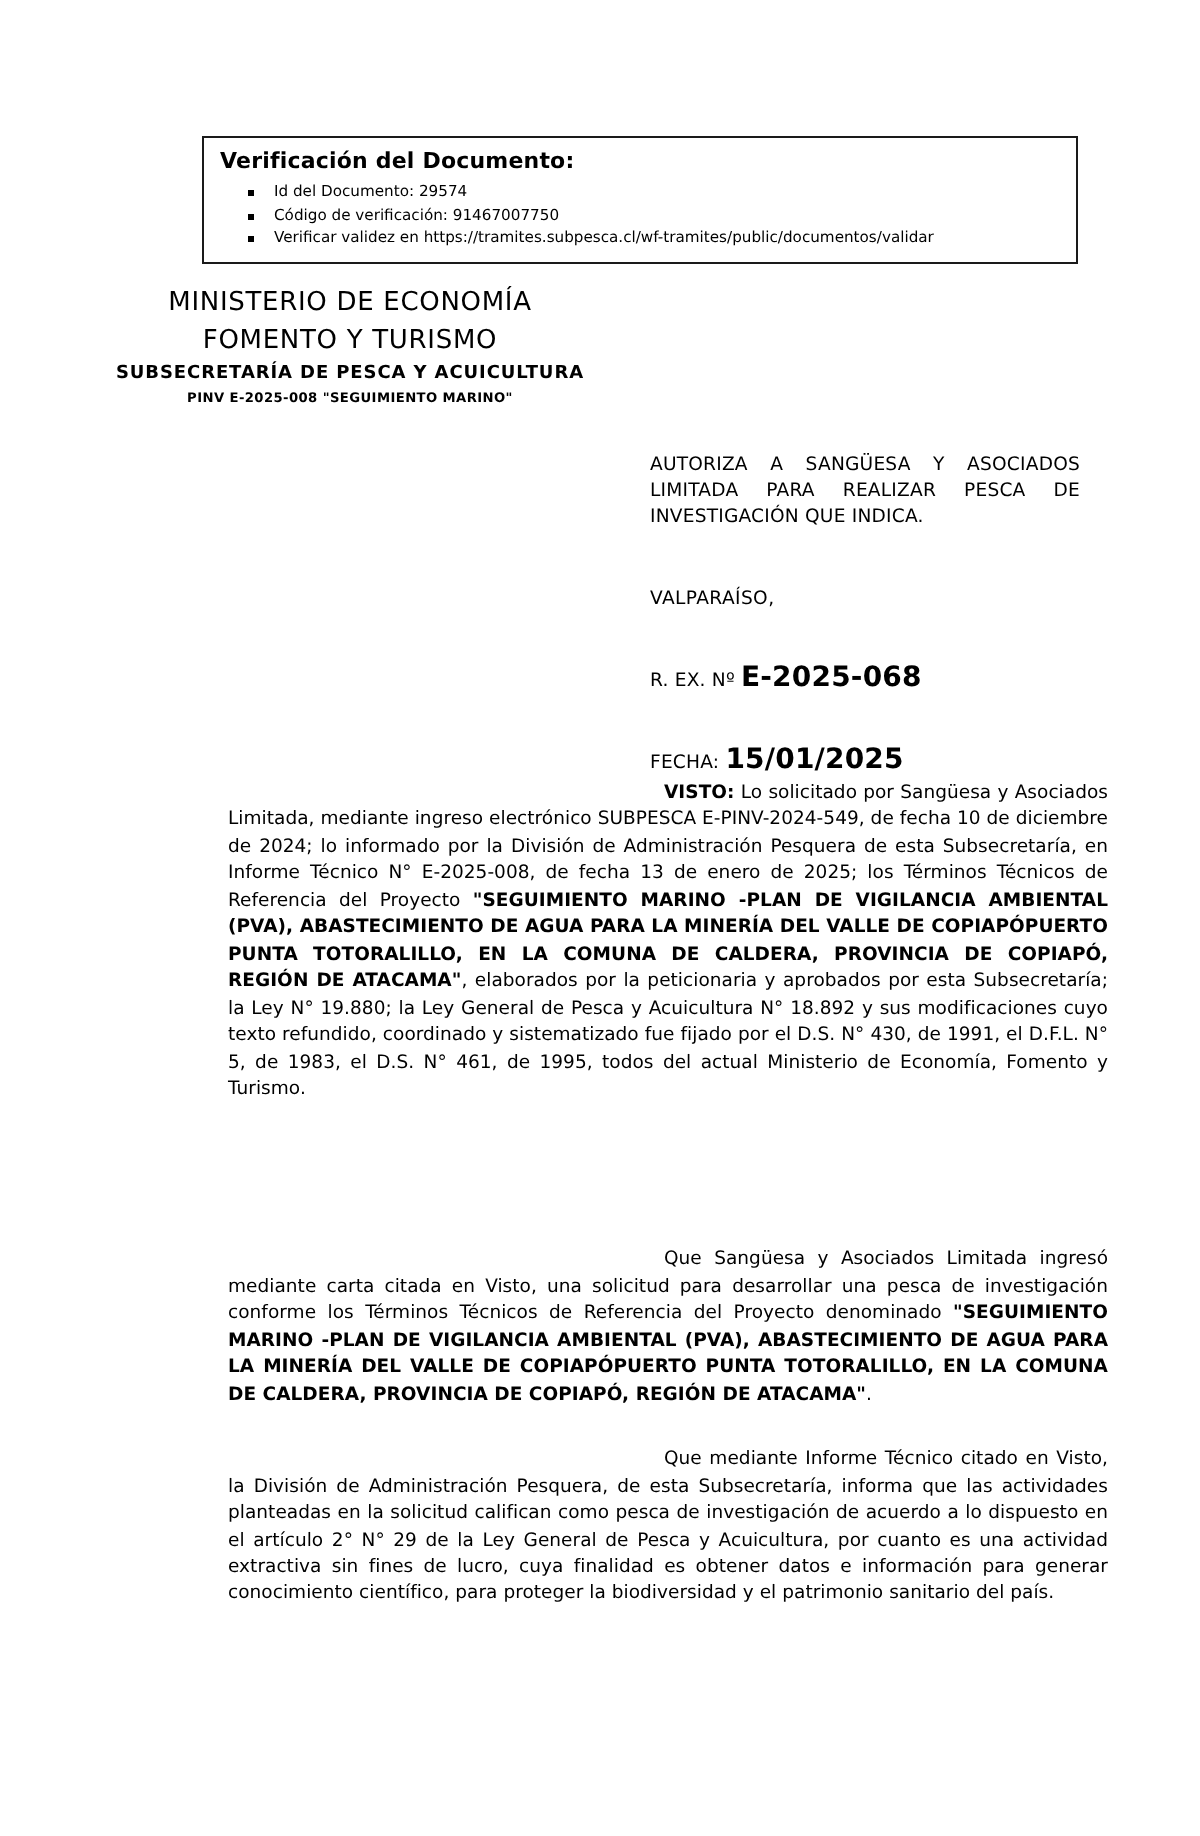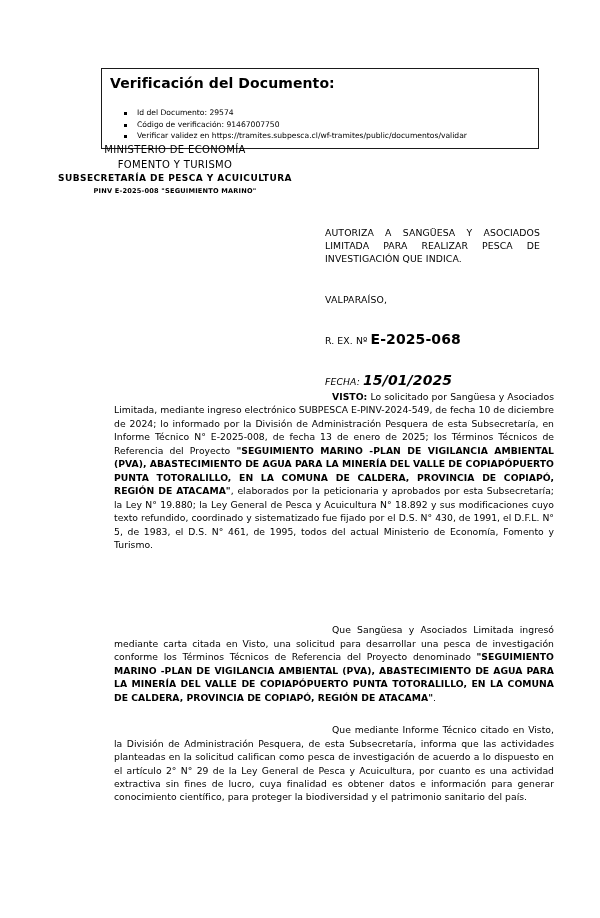--- a/index.html
+++ b/index.html
@@ -27,25 +27,25 @@
     position: absolute;
     left: 101px;
     top: 68px;
     width: 438px;
     border: 1px solid #1a1a1a;
     box-sizing: border-box;
     padding: 5px 6px 6px 8px;
     background: #ffffff;
   }
   .verif-title {
-    font-size: 14px;
+    font-size: 11px;
     font-weight: bold;
     letter-spacing: 0.1px;
     line-height: 1.35;
-    margin-bottom: 14px;
+    margin-bottom: 1px;
   }
   .verif-list {
     margin: 0;
     padding: 0;
     list-style: none;
   }
   .verif-list li {
     font-size: 7.6px;
     line-height: 1.55;
     padding-left: 27px;
@@ -64,21 +64,21 @@
 
   
   .ministry {
     position: absolute;
     left: 30px;
     top: 143px;
     width: 290px;
     text-align: center;
   }
   .ministry-line {
-    font-size: 10px;
+    font-size: 13px;
     line-height: 1.45;
     letter-spacing: 0.35px;
   }
   .ministry-sub {
     font-size: 9px;
     font-weight: bold;
     letter-spacing: 0.45px;
     line-height: 1.5;
     text-underline-offset: 2px;
   }
@@ -116,21 +116,20 @@
     letter-spacing: 0.1px;
   }
   .resnum b, .fecha b {
     font-weight: bold;
     font-size: 14px;
   }
   .fecha {
     font-size: 9.3px;
     margin-top: 25px;
     letter-spacing: 0.1px;
-    font-style: italic;
   }
 
   
   .body-block {
     position: absolute;
     left: 114px;
     top: 390px;
     width: 440px;
   }
   p.just {

